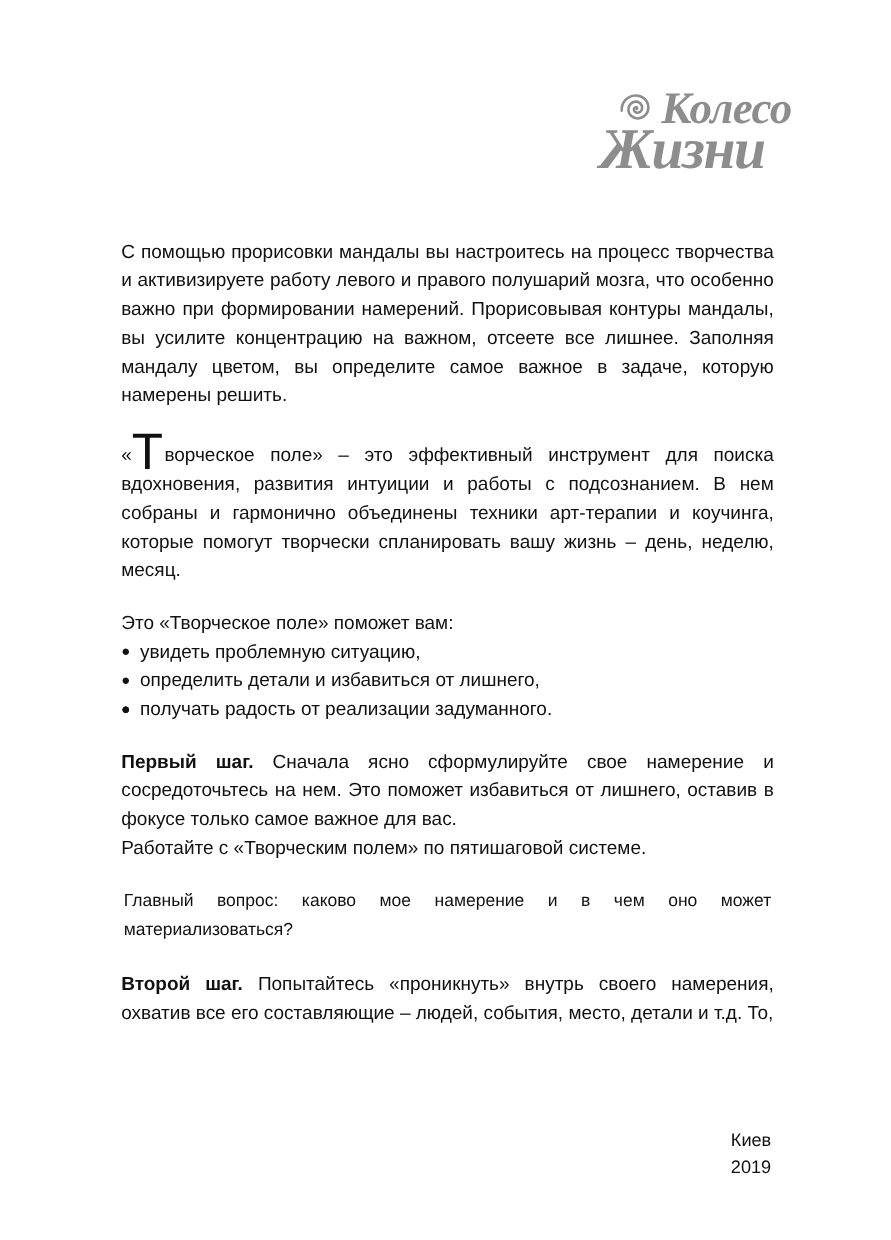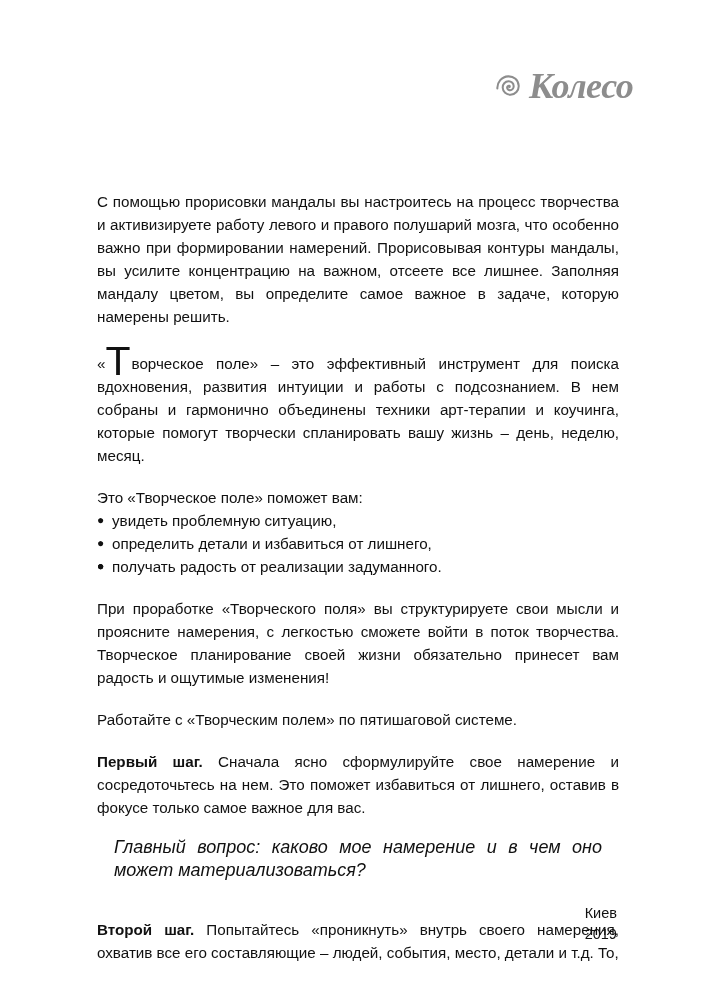--- a/index.html
+++ b/index.html
@@ -114,25 +114,24 @@
   ul.bullets li .dot {
     position: absolute;
     left: 0;
     top: 0;
     font-size: 12px;
     line-height: 23px;
   }
 
   .lead-in { font-weight: bold; }
   .italic-line {
-    font-style: italic;
-    font-size: 18px;
+    font-size: 14px;
     line-height: 23px;
     text-align: justify;
-    margin: 17px;
+    margin: 2px;
   }
 
   .intro-line {
     font-size: 15.2px;
     line-height: 23px;
     margin: 16px 0 0 0;
   }
 
   .spacer-sm { height: 19px; }
 
@@ -151,43 +150,43 @@
 
 <div class="page">
 
   <div class="logo">
     <svg class="logo-spiral" viewBox="0 0 40 40" fill="none" xmlns="http://www.w3.org/2000/svg">
       <path d="M20.5 20.2c0.6-0.3 0.6-1.3-0.2-1.6c-1.1-0.4-2.4 0.6-2.5 1.9c-0.1 1.8 1.6 3.3 3.5 3.2
                c2.5-0.1 4.3-2.3 4.2-4.9c-0.1-3.2-2.9-5.6-6.1-5.5c-4 0.1-7 3.6-6.8 7.6c0.2 4.8 4.3 8.4 9.1 8.2
                c5.6-0.2 10-4.9 9.7-10.6C31.1 11.9 25.6 7.2 19 7.5C11.5 7.8 5.9 14.3 6.3 21.8" stroke="#8d8d8d" stroke-width="2.4" stroke-linecap="round" fill="none"></path>
     </svg>
     <div class="logo-line1">Колесо</div>
+    <div class="logo-line2">Жизни</div>
   </div>
 
   <div class="content">
 
     <p class="para">С помощью прорисовки мандалы вы настроитесь на процесс творчества и активизируете работу левого и правого полушарий мозга, что особенно важно при формировании намерений. Прорисовывая контуры мандалы, вы усилите концентрацию на важном, отсеете все лишнее. Заполняя мандалу цветом, вы определите самое важное в задаче, которую намерены решить.</p>
 
     <p class="para dropcap-para"><span class="quote">«</span><span class="dropcap">Т</span><span>ворческое поле» – это эффективный инструмент для поиска вдохновения, развития интуиции и работы с подсознанием. В нем собраны и гармонично объединены техники арт-терапии и коучинга, которые помогут творчески спланировать вашу жизнь – день, неделю, месяц.</span></p>
 
     <p class="intro-line">Это «Творческое поле» поможет вам:</p>
 
     <ul class="bullets">
       <li><span class="dot">●</span><span>увидеть проблемную ситуацию,</span></li>
       <li><span class="dot">●</span><span>определить детали и избавиться от лишнего,</span></li>
       <li><span class="dot">●</span></li>
       <li><span class="dot">●</span></li>
       <li><span class="dot">●</span><span>получать радость от реализации задуманного.</span></li>
     </ul>
 
-    <p class="para">При проработке «Творческого поля» вы структурируете свои мысли и проясните намерения, с легкостью сможете войти в поток творчества. Творческое планирование своей жизни обязательно принесет вам радость и ощутимые изменения!</p>
+
+    <p class="para tight"><span class="lead-in">Первый шаг.</span><span> Сначала ясно сформулируйте свое намерение и сосредоточьтесь на нем. Это поможет избавиться от лишнего, оставив в фокусе только самое важное для вас.</span></p>
 
     <p class="para">Работайте с «Творческим полем» по пятишаговой системе.</p>
-
-    <p class="para tight"><span class="lead-in">Первый шаг.</span><span> Сначала ясно сформулируйте свое намерение и сосредоточьтесь на нем. Это поможет избавиться от лишнего, оставив в фокусе только самое важное для вас.</span></p>
 
     <p class="italic-line">Главный вопрос: каково мое намерение и в чем оно может материализоваться?</p>
 
     <div class="spacer-sm"></div>
 
     <p class="para tight"><span class="lead-in">Второй шаг.</span><span> Попытайтесь «проникнуть» внутрь своего намерения, охватив все его составляющие – людей, события, место, детали и т.д. То,</span></p>
 
   </div>
 
   <div class="footer">

